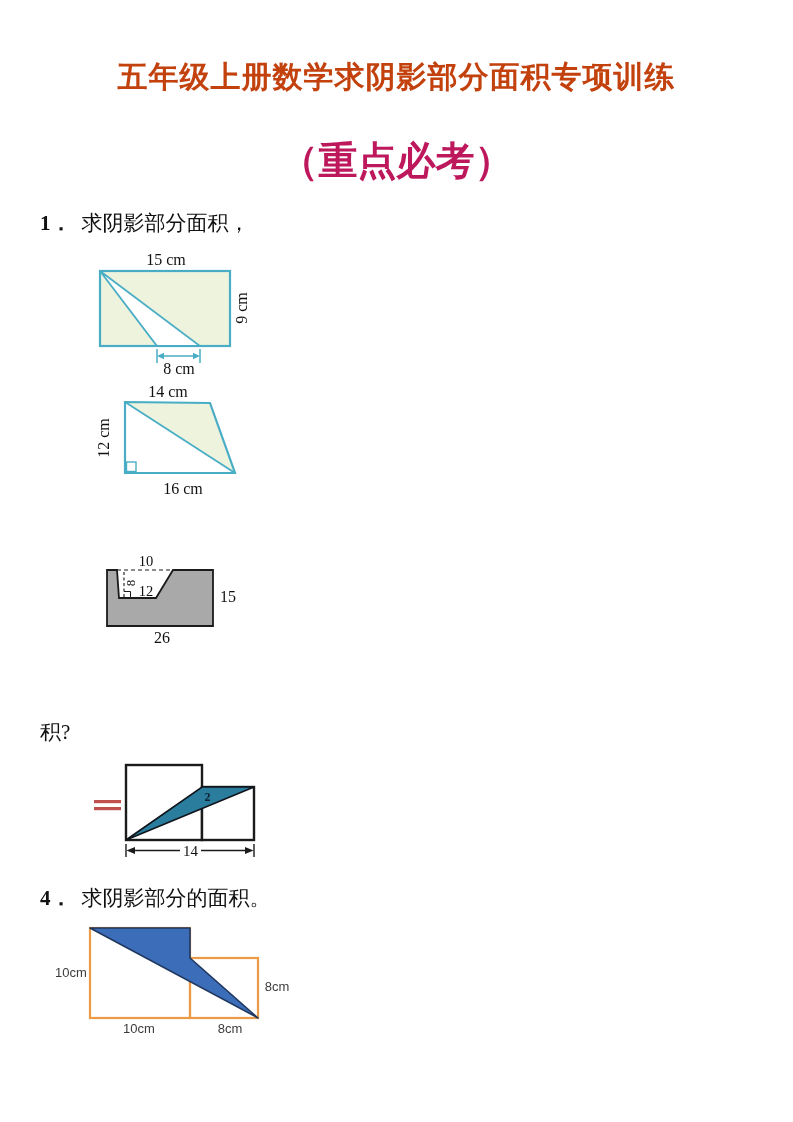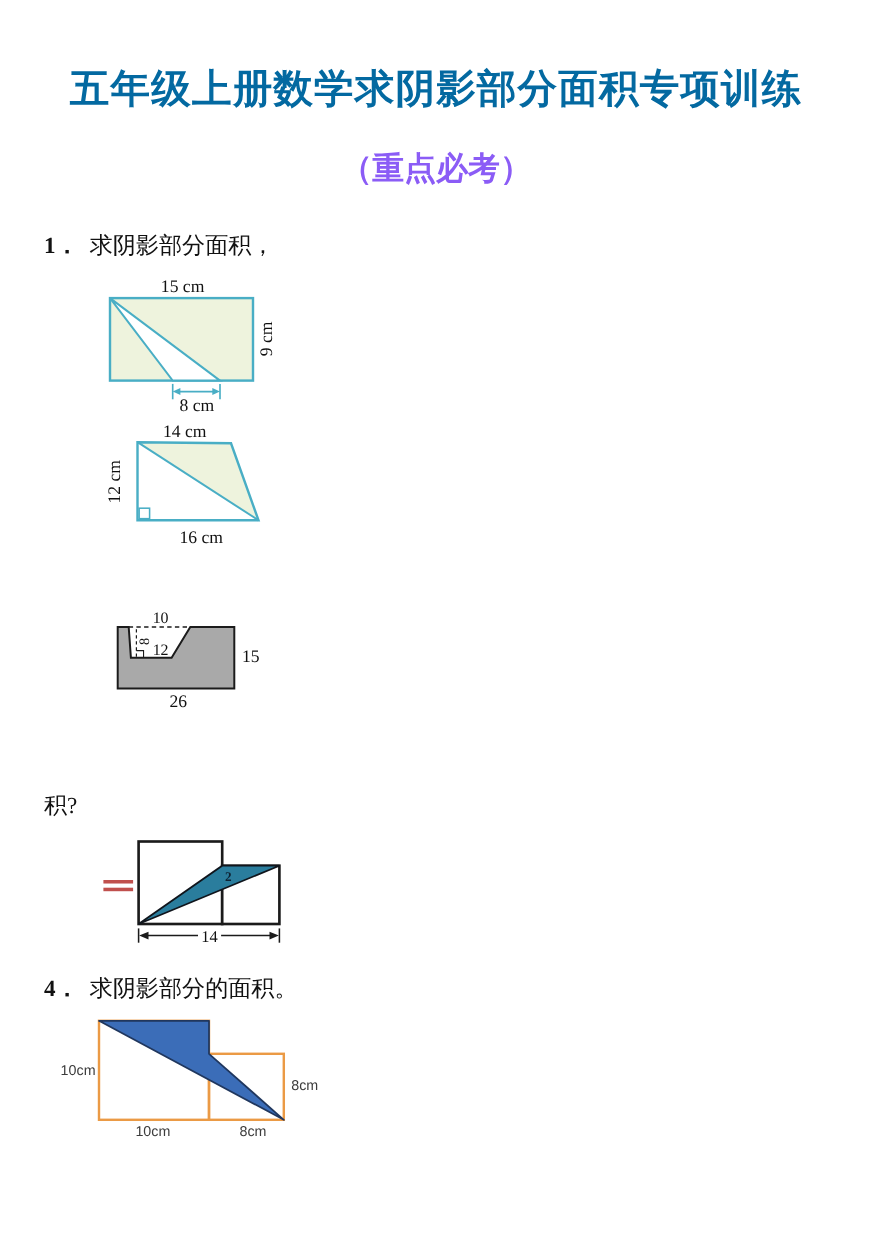--- a/index.html
+++ b/index.html
@@ -5,24 +5,24 @@
   :root{
     --teal-stroke:#49aec5; --pale-fill:#eef3dd; --q2-gray:#a9a9a9;
     --q3-teal:#2a7d9d; --outline-black:#1b1b1b; --orange:#eb9a45;
     --blue-fill:#3b6db8; --blue-stroke:#20375e; --red-accent:#c0504d;
   }
   html,body{margin:0;padding:0;background:#fff;}
   .page{position:relative;width:793px;height:1122px;background:#ffffff;
         font-family:"Liberation Serif","DejaVu Serif",serif;color:#111;overflow:hidden;}
   .title{position:absolute;top:57px;left:0;width:100%;text-align:center;
          font-family:"DejaVu Sans","Liberation Sans",sans-serif;
-         font-weight:700;font-size:36px;letter-spacing:1px;color:#0369a1;}
+         font-weight:700;font-size:30px;letter-spacing:1px;color:#c2410c;}
   .subtitle{position:absolute;top:134px;left:0;width:100%;text-align:center;
             font-family:"DejaVu Sans","Liberation Sans",sans-serif;
-            font-weight:700;font-size:29px;color:#8b5cf6;}
+            font-weight:700;font-size:39px;color:#be185d;}
   .qline{position:absolute;left:40px;font-size:21px;line-height:28px;white-space:nowrap;}
   .q-num{font-weight:700;margin-right:10px;}
   .q-bold{font-weight:700;}
   svg{position:absolute;overflow:visible;}
   svg text{font-family:"Liberation Serif","DejaVu Serif",serif;fill:#111;}
   .dim16{font-size:16px;}
   .dim14{font-size:14.5px;}
   .dim13{font-size:13px;}
   .q4lbl{font-family:"Liberation Sans","DejaVu Sans",sans-serif;font-size:13px;fill:#3c3c3c;}
   .s-teal{stroke:var(--teal-stroke);}

